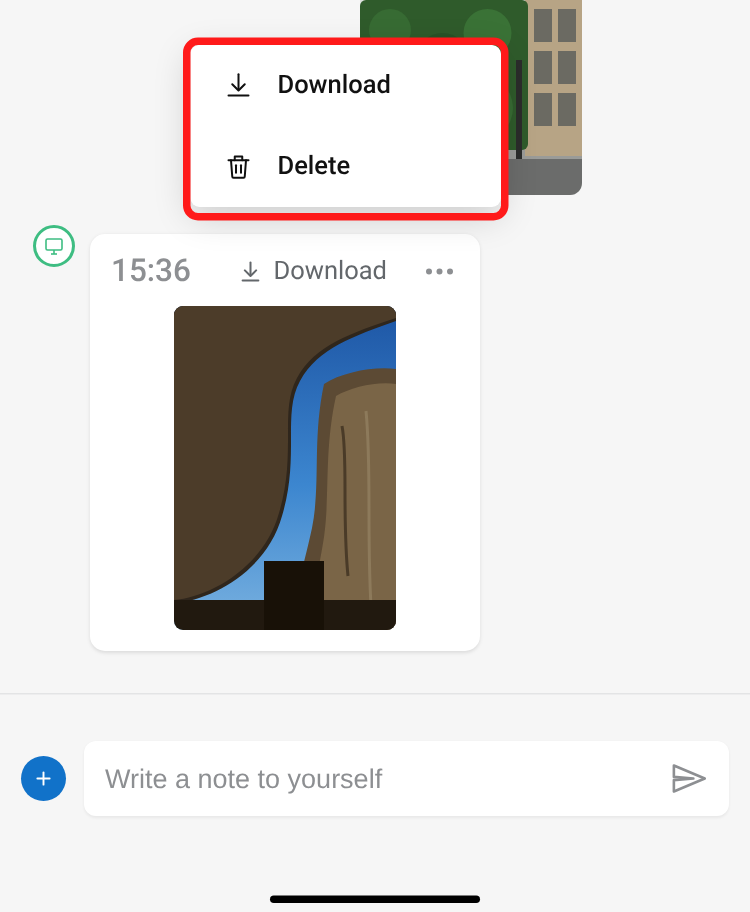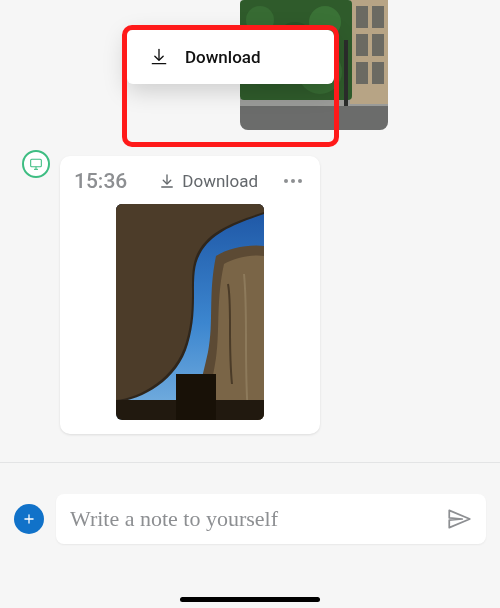--- a/index.html
+++ b/index.html
@@ -182,24 +182,23 @@
       box-shadow: 0 1px 2px rgba(0,0,0,0.06);
       display: flex;
       align-items: center;
       padding: 0 14px;
       gap: 10px;
     }
     .note-input {
       flex: 1;
       border: none;
       outline: none;
-      font-size: 22px;
+      font-size: 18px;
       color: #701a75;
       background: transparent;
-      font-family: Liberation Serif, serif;
     }
     .note-input::placeholder { color: #8d8f92; }
     .send-btn svg { width: 26px; height: 26px; display:block;}
     .send-stroke { stroke: #8d8f92; fill: none; stroke-width: 1.6; stroke-linejoin: round; stroke-linecap: round; }
 
     
     .home-indicator {
       position: absolute;
       bottom: 6px;
       left: 50%;
@@ -311,20 +310,32 @@
     <div class="ctx-item">
       <span class="ctx-icon">
         <svg viewBox="0 0 24 24">
           <line x1="12" y1="3" x2="12" y2="15" class="ctx-stroke"></line>
           <polyline points="7 11 12 16 17 11" class="ctx-stroke"></polyline>
           <line x1="4" y1="20" x2="20" y2="20" class="ctx-stroke"></line>
         </svg>
       </span>
       <span class="ctx-label">Download</span>
     </div>
+    <div class="ctx-item">
+      <span class="ctx-icon">
+        <svg viewBox="0 0 24 24">
+          <polyline points="4 7 20 7" class="ctx-stroke"></polyline>
+          <path d="M9 7 L9 4 L15 4 L15 7" class="ctx-stroke"></path>
+          <path d="M6 7 L7 20 C7 21 8 21 8 21 L16 21 C16 21 17 21 17 20 L18 7" class="ctx-stroke"></path>
+          <line x1="10" y1="11" x2="10" y2="17" class="ctx-stroke"></line>
+          <line x1="14" y1="11" x2="14" y2="17" class="ctx-stroke"></line>
+        </svg>
+      </span>
+      <span class="ctx-label">Delete</span>
+    </div>
   </div>
   <div class="menu-highlight"></div>
 
   <div class="divider"></div>
 
   <div class="composer">
     <div class="add-btn">
       <svg viewBox="0 0 24 24">
         <line x1="12" y1="5" x2="12" y2="19" class="add-stroke"></line>
         <line x1="5" y1="12" x2="19" y2="12" class="add-stroke"></line>

